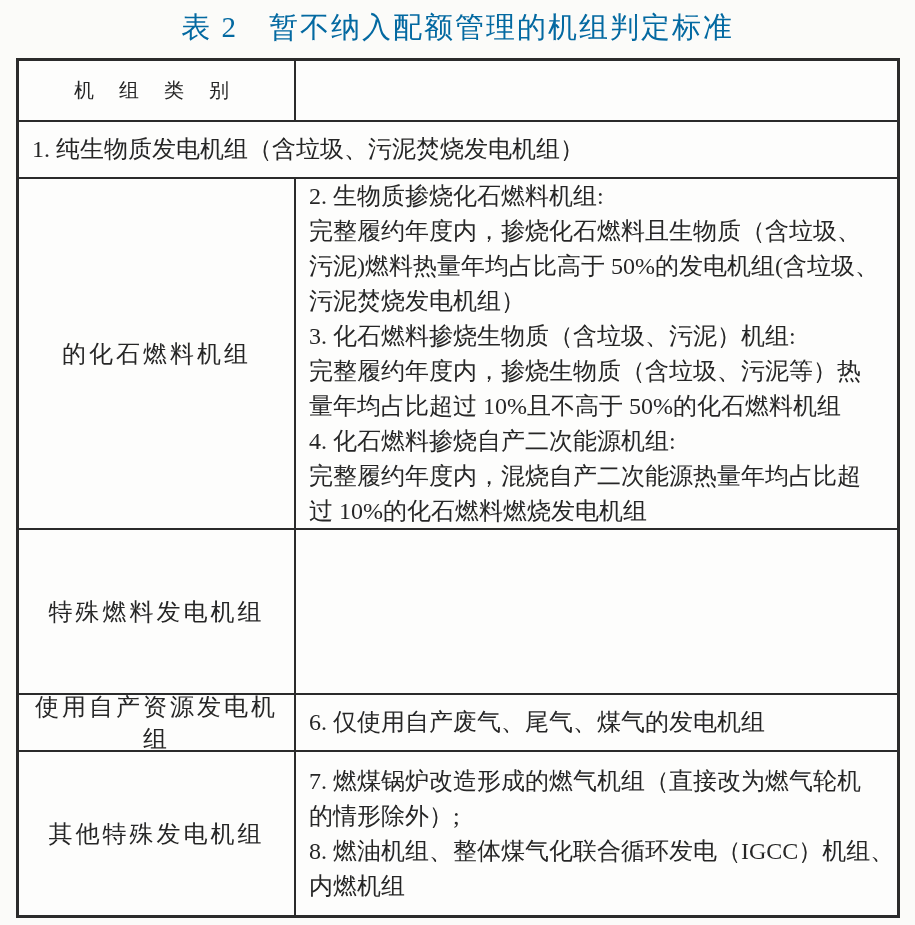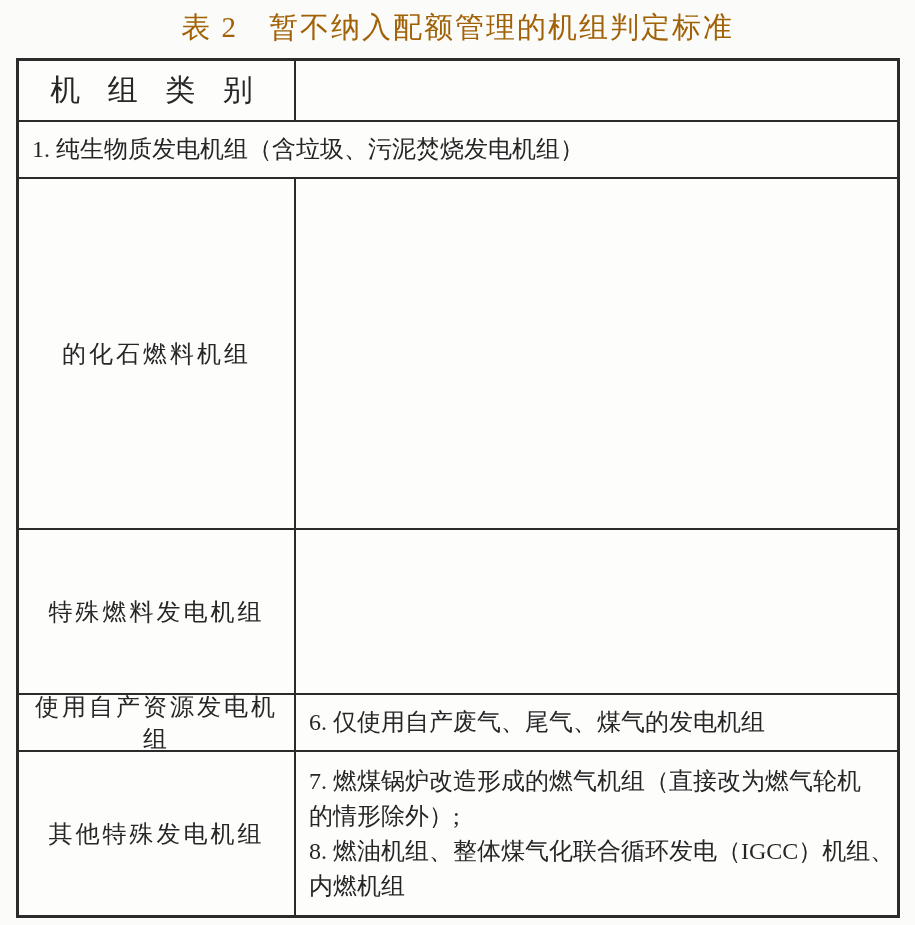--- a/index.html
+++ b/index.html
@@ -11,21 +11,21 @@
     position: relative;
     overflow: hidden;
   }
   .title {
     position: absolute;
     left: 0; top: 8px;
     width: 915px;
     text-align: center;
     font-size: 29px;
     letter-spacing: 2px;
-    color: #a16207;
+    color: #0369a1;
     white-space: pre;
   }
   .table {
     position: absolute;
     left: 16px; top: 58px;
     width: 884px; height: 860px;
     border: 3px solid #2b2b2b;
     display: flex;
     flex-direction: column;
     background: #fdfdfc;
@@ -55,21 +55,21 @@
     align-items: center;
     justify-content: flex-start;
     font-size: 24px;
     line-height: 35px;
     padding: 2px 0 2px 13px;
     white-space: pre-line;
     text-align: left;
   }
   .row.header .cat,
   .row.header .crit {
-    font-size: 30px;
+    font-size: 20px;
     letter-spacing: 10px;
     justify-content: center;
     text-align: right;
     white-space: normal;
     line-height: normal;
     padding: 0;
   }
 </style>
 </head>
 <body>
@@ -81,20 +81,30 @@
   <div class="row header first" style="height:59px">
     <div class="cell cat">机 组 类 别</div>
   </div>
 
   <div class="row" style="height:57px">
     <div class="cell crit">1. 纯生物质发电机组（含垃圾、污泥焚烧发电机组）</div>
   </div>
 
   <div class="row" style="height:351px">
     <div class="cell cat">的化石燃料机组</div>
+    <div class="cell crit">2. 生物质掺烧化石燃料机组:
+完整履约年度内，掺烧化石燃料且生物质（含垃圾、
+污泥)燃料热量年均占比高于 50%的发电机组(含垃圾、
+污泥焚烧发电机组）
+3. 化石燃料掺烧生物质（含垃圾、污泥）机组:
+完整履约年度内，掺烧生物质（含垃圾、污泥等）热
+量年均占比超过 10%且不高于 50%的化石燃料机组
+4. 化石燃料掺烧自产二次能源机组:
+完整履约年度内，混烧自产二次能源热量年均占比超
+过 10%的化石燃料燃烧发电机组</div>
   </div>
 
   <div class="row" style="height:165px">
     <div class="cell cat">特殊燃料发电机组</div>
   </div>
 
   <div class="row" style="height:57px">
     <div class="cell cat">使用自产资源发电机组</div>
     <div class="cell crit">6. 仅使用自产废气、尾气、煤气的发电机组</div>
   </div>

